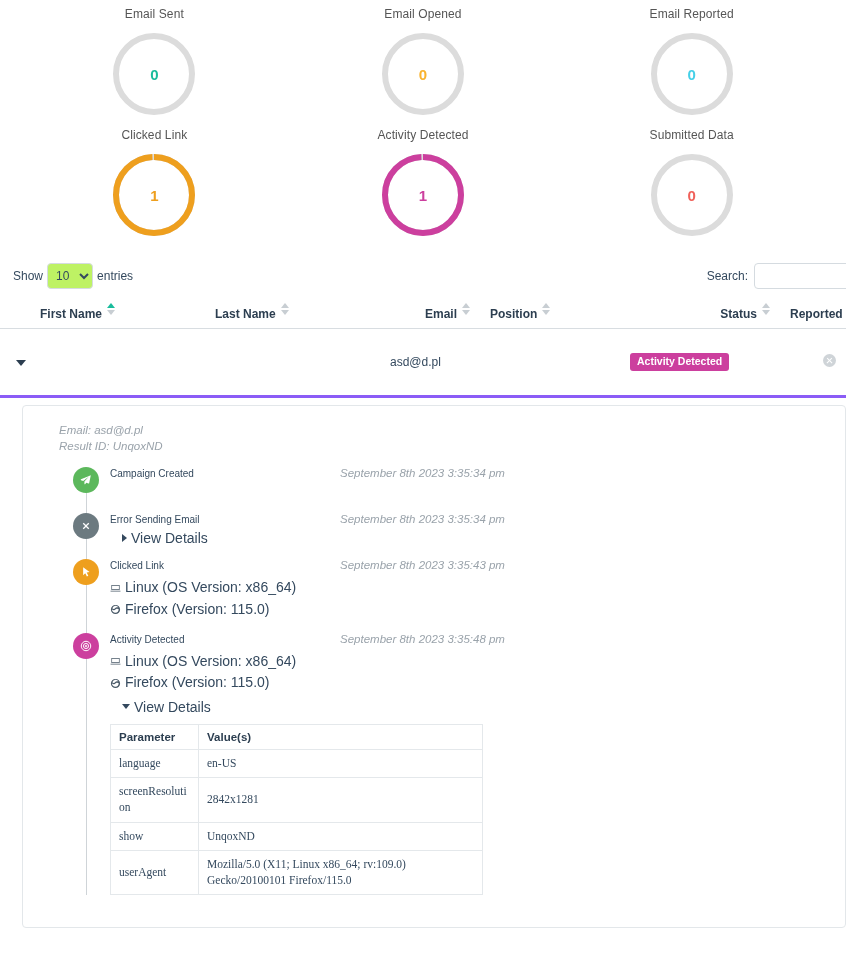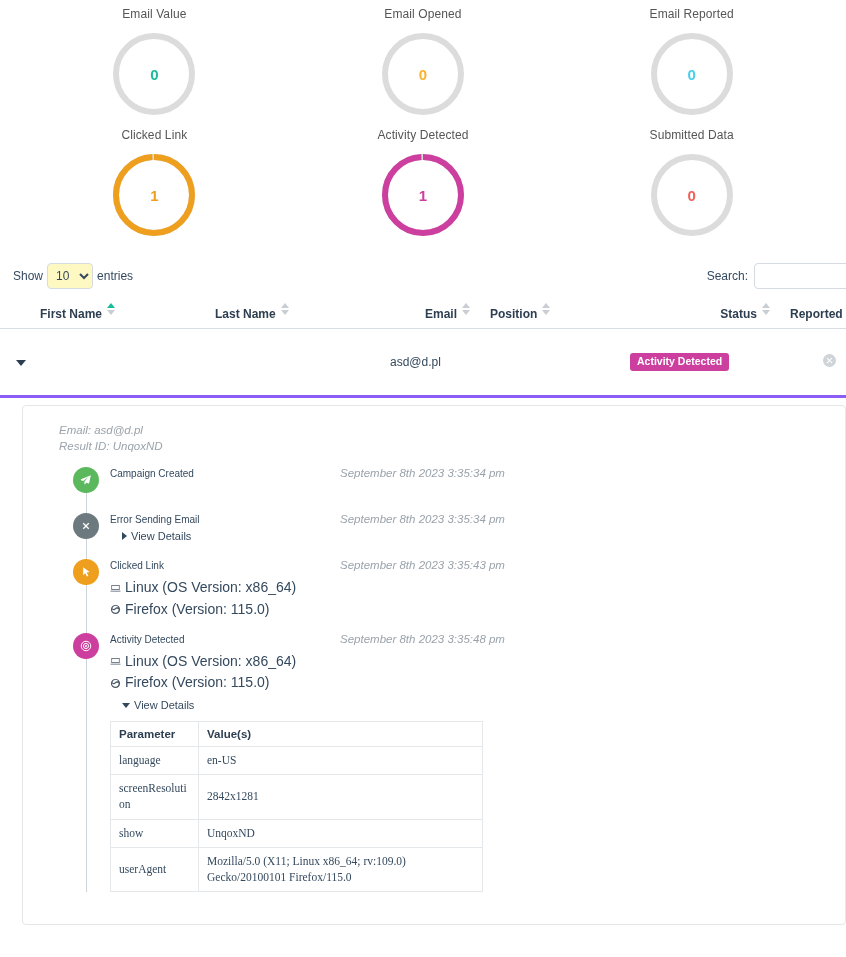--- a/index.html
+++ b/index.html
@@ -58,21 +58,21 @@
     position: absolute; left: 13px; top: 0;
     font-size: 12px; color: #34495e;
     display: flex; align-items: center; gap: 0;
   }
   .dt-length .lbl { padding-right: 4px; }
   .dt-length select,
   .dt-length .fakeselect {
     width: 46px; height: 26px;
     border: 1px solid #d5dbe0;
     border-radius: 4px;
-    background: #fef9c3;
+    background: #bef264;
     font-size: 12px;
     color: #34495e;
     padding: 0 4px;
     line-height: 24px;
     font-family: "Liberation Sans", sans-serif;
   }
   .dt-filter {
     position: absolute; right: -58px; top: 0;
     font-size: 12px; color: #34495e;
     display: flex; align-items: center; gap: 6px;
@@ -246,21 +246,21 @@
     display: flex;
     align-items: center;
     gap: 4px;
     font-size: 14px;
     color: #34495e;
     line-height: 1.55;
   }
   .tl-meta-row svg { display:block; flex:0 0 auto; }
   .tl-view {
     margin-top: 5px;
-    font-size: 11px;
+    font-size: 14px;
     color: #34495e;
     cursor: pointer;
     display: inline-flex;
     align-items: center;
     gap: 4px;
     padding-left: 12px;
   }
   .tri-right { width:0;height:0;border-top:4px solid transparent;border-bottom:4px solid transparent;border-left:5px solid #34495e; }
   .tri-down  { width:0;height:0;border-left:4px solid transparent;border-right:4px solid transparent;border-top:5px solid #34495e; }
 
@@ -291,21 +291,21 @@
   }
   .param-table col.k { width: 88px; }
 </style>
 </head>
 <body>
 
 <div class="page">
 
   <div class="gauge-grid" id="gauge-grid">
       <div class="gauge-cell">
-        <div class="gauge-label">Email Value</div>
+        <div class="gauge-label">Email Sent</div>
         <div class="gauge-wrap">
           <svg viewBox="0 0 94 94">
             <circle cx="47" cy="47" r="38" fill="none" stroke="#dcdcdc" stroke-width="6"></circle>
           </svg>
           <div class="gauge-num" style="color: rgb(26, 188, 156);">0</div>
         </div>
       </div>
       <div class="gauge-cell">
         <div class="gauge-label">Email Opened</div>
         <div class="gauge-wrap">

